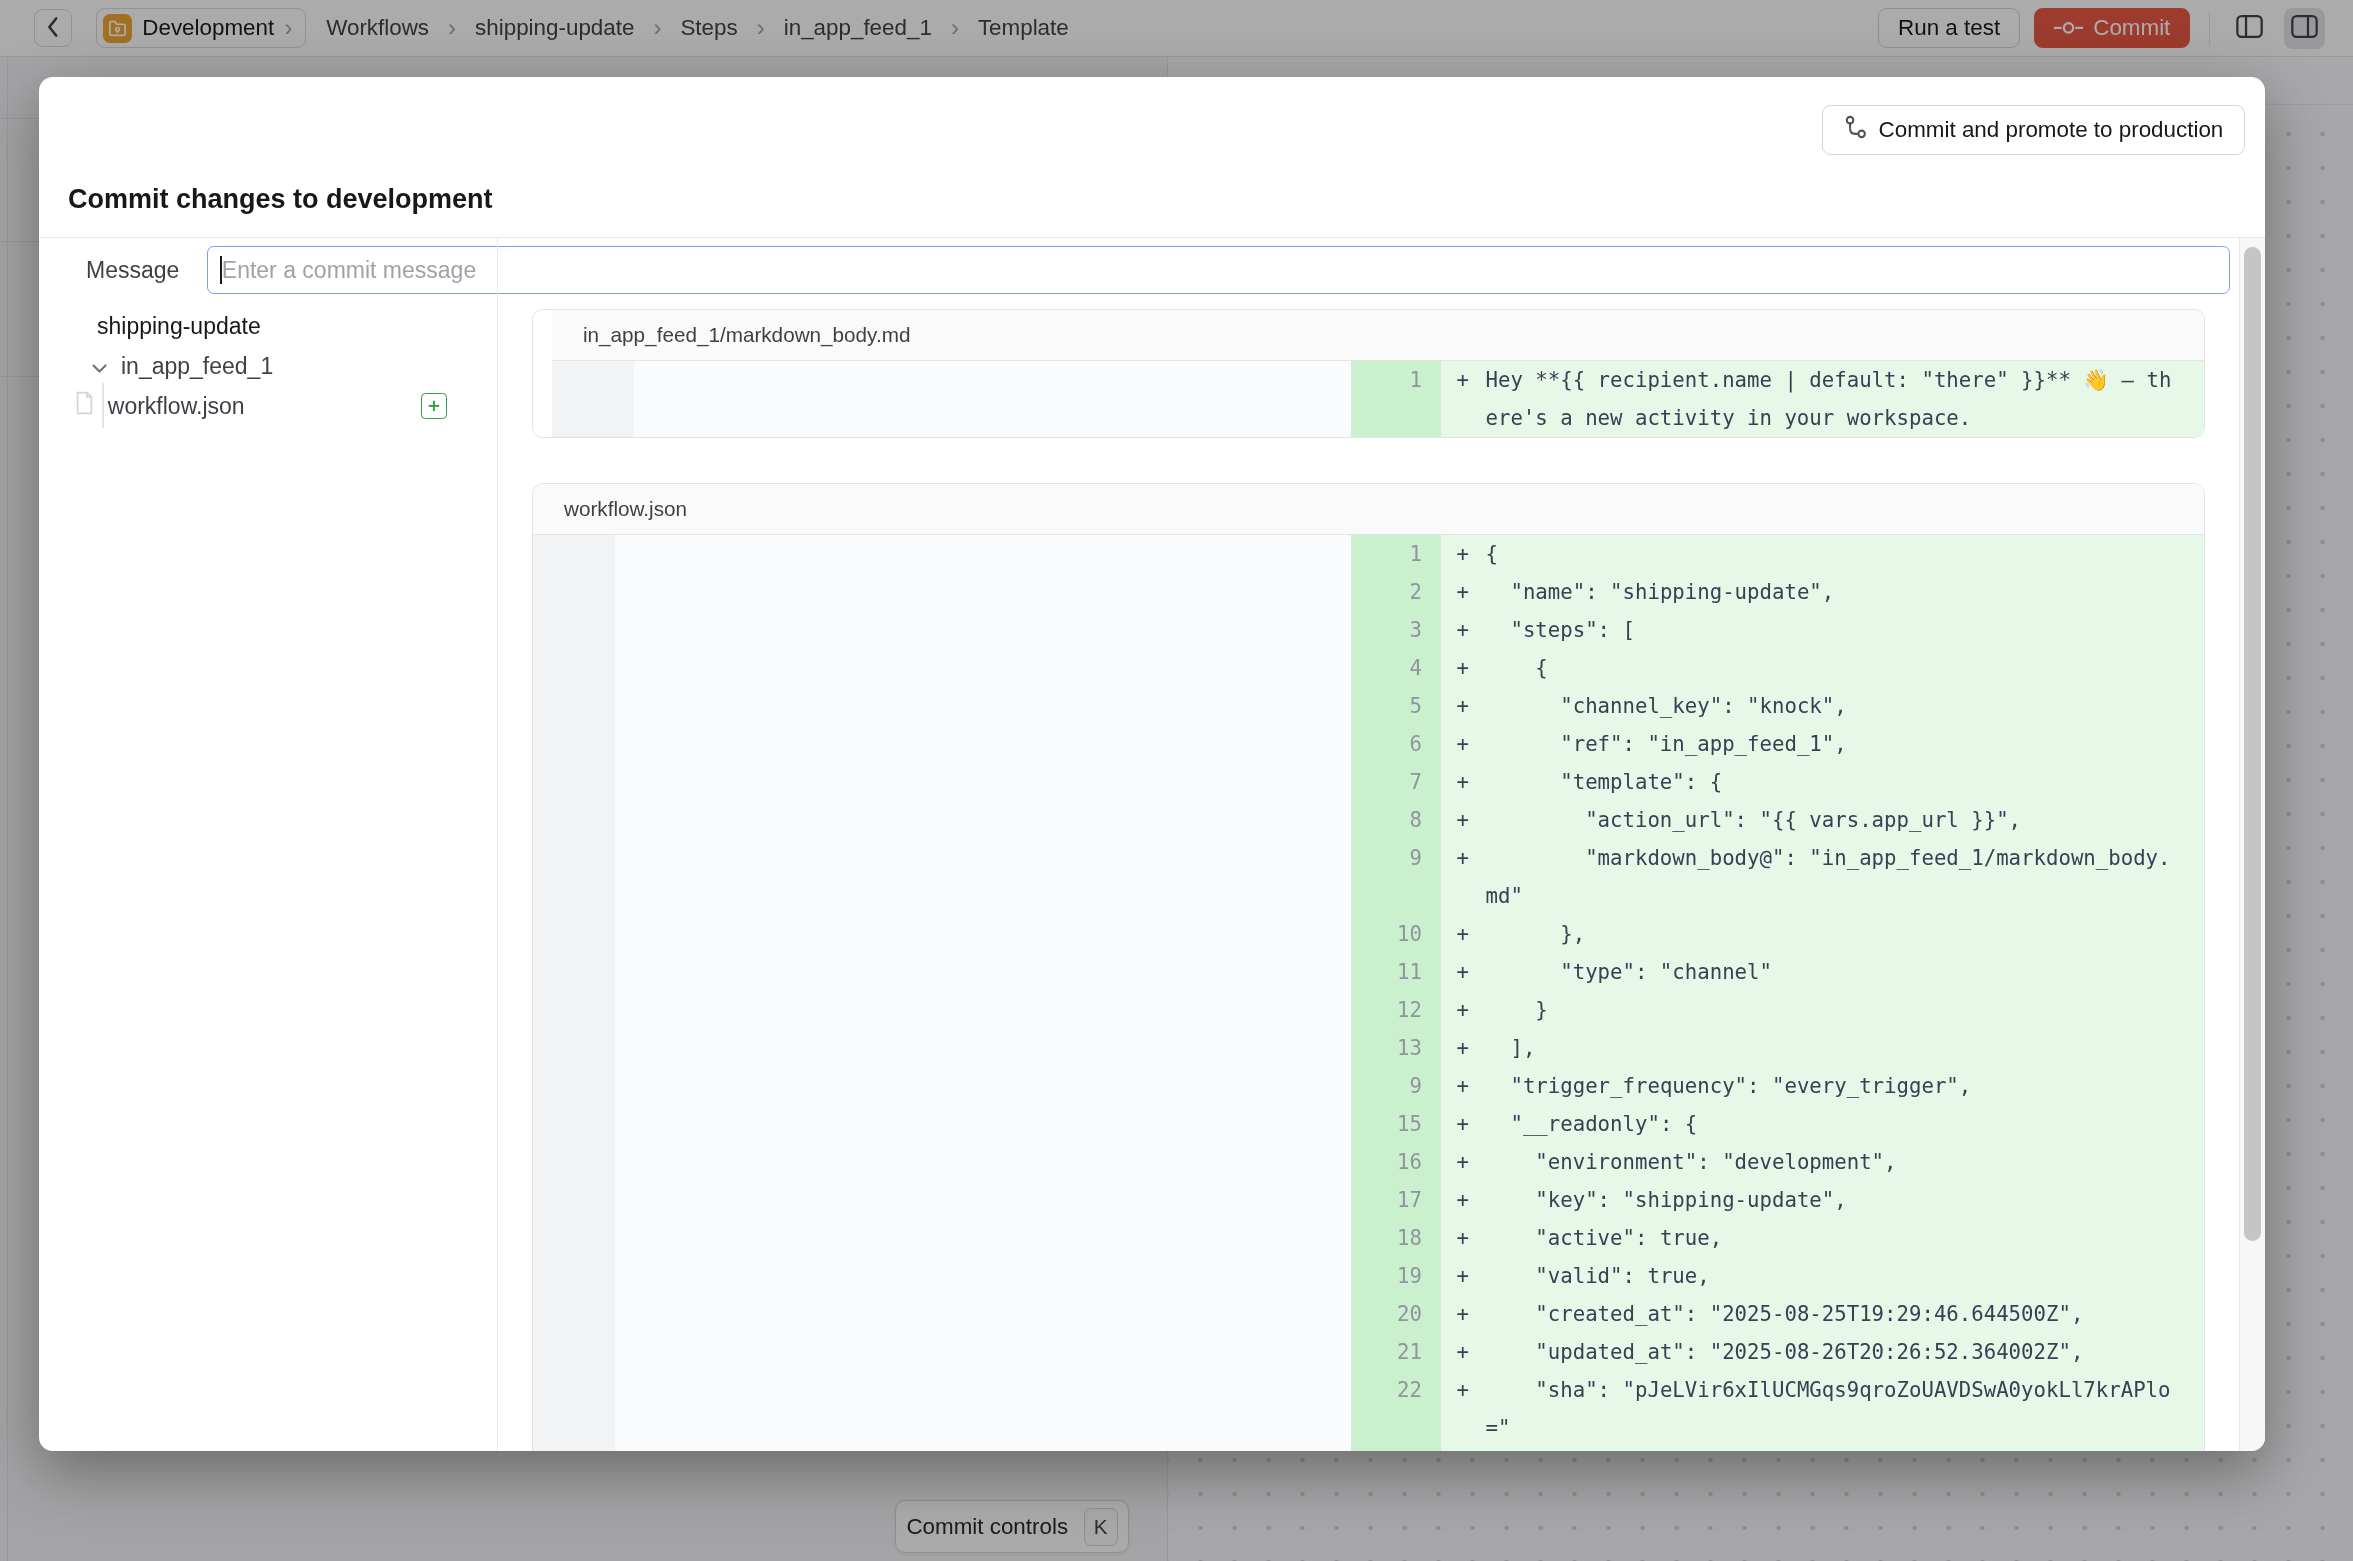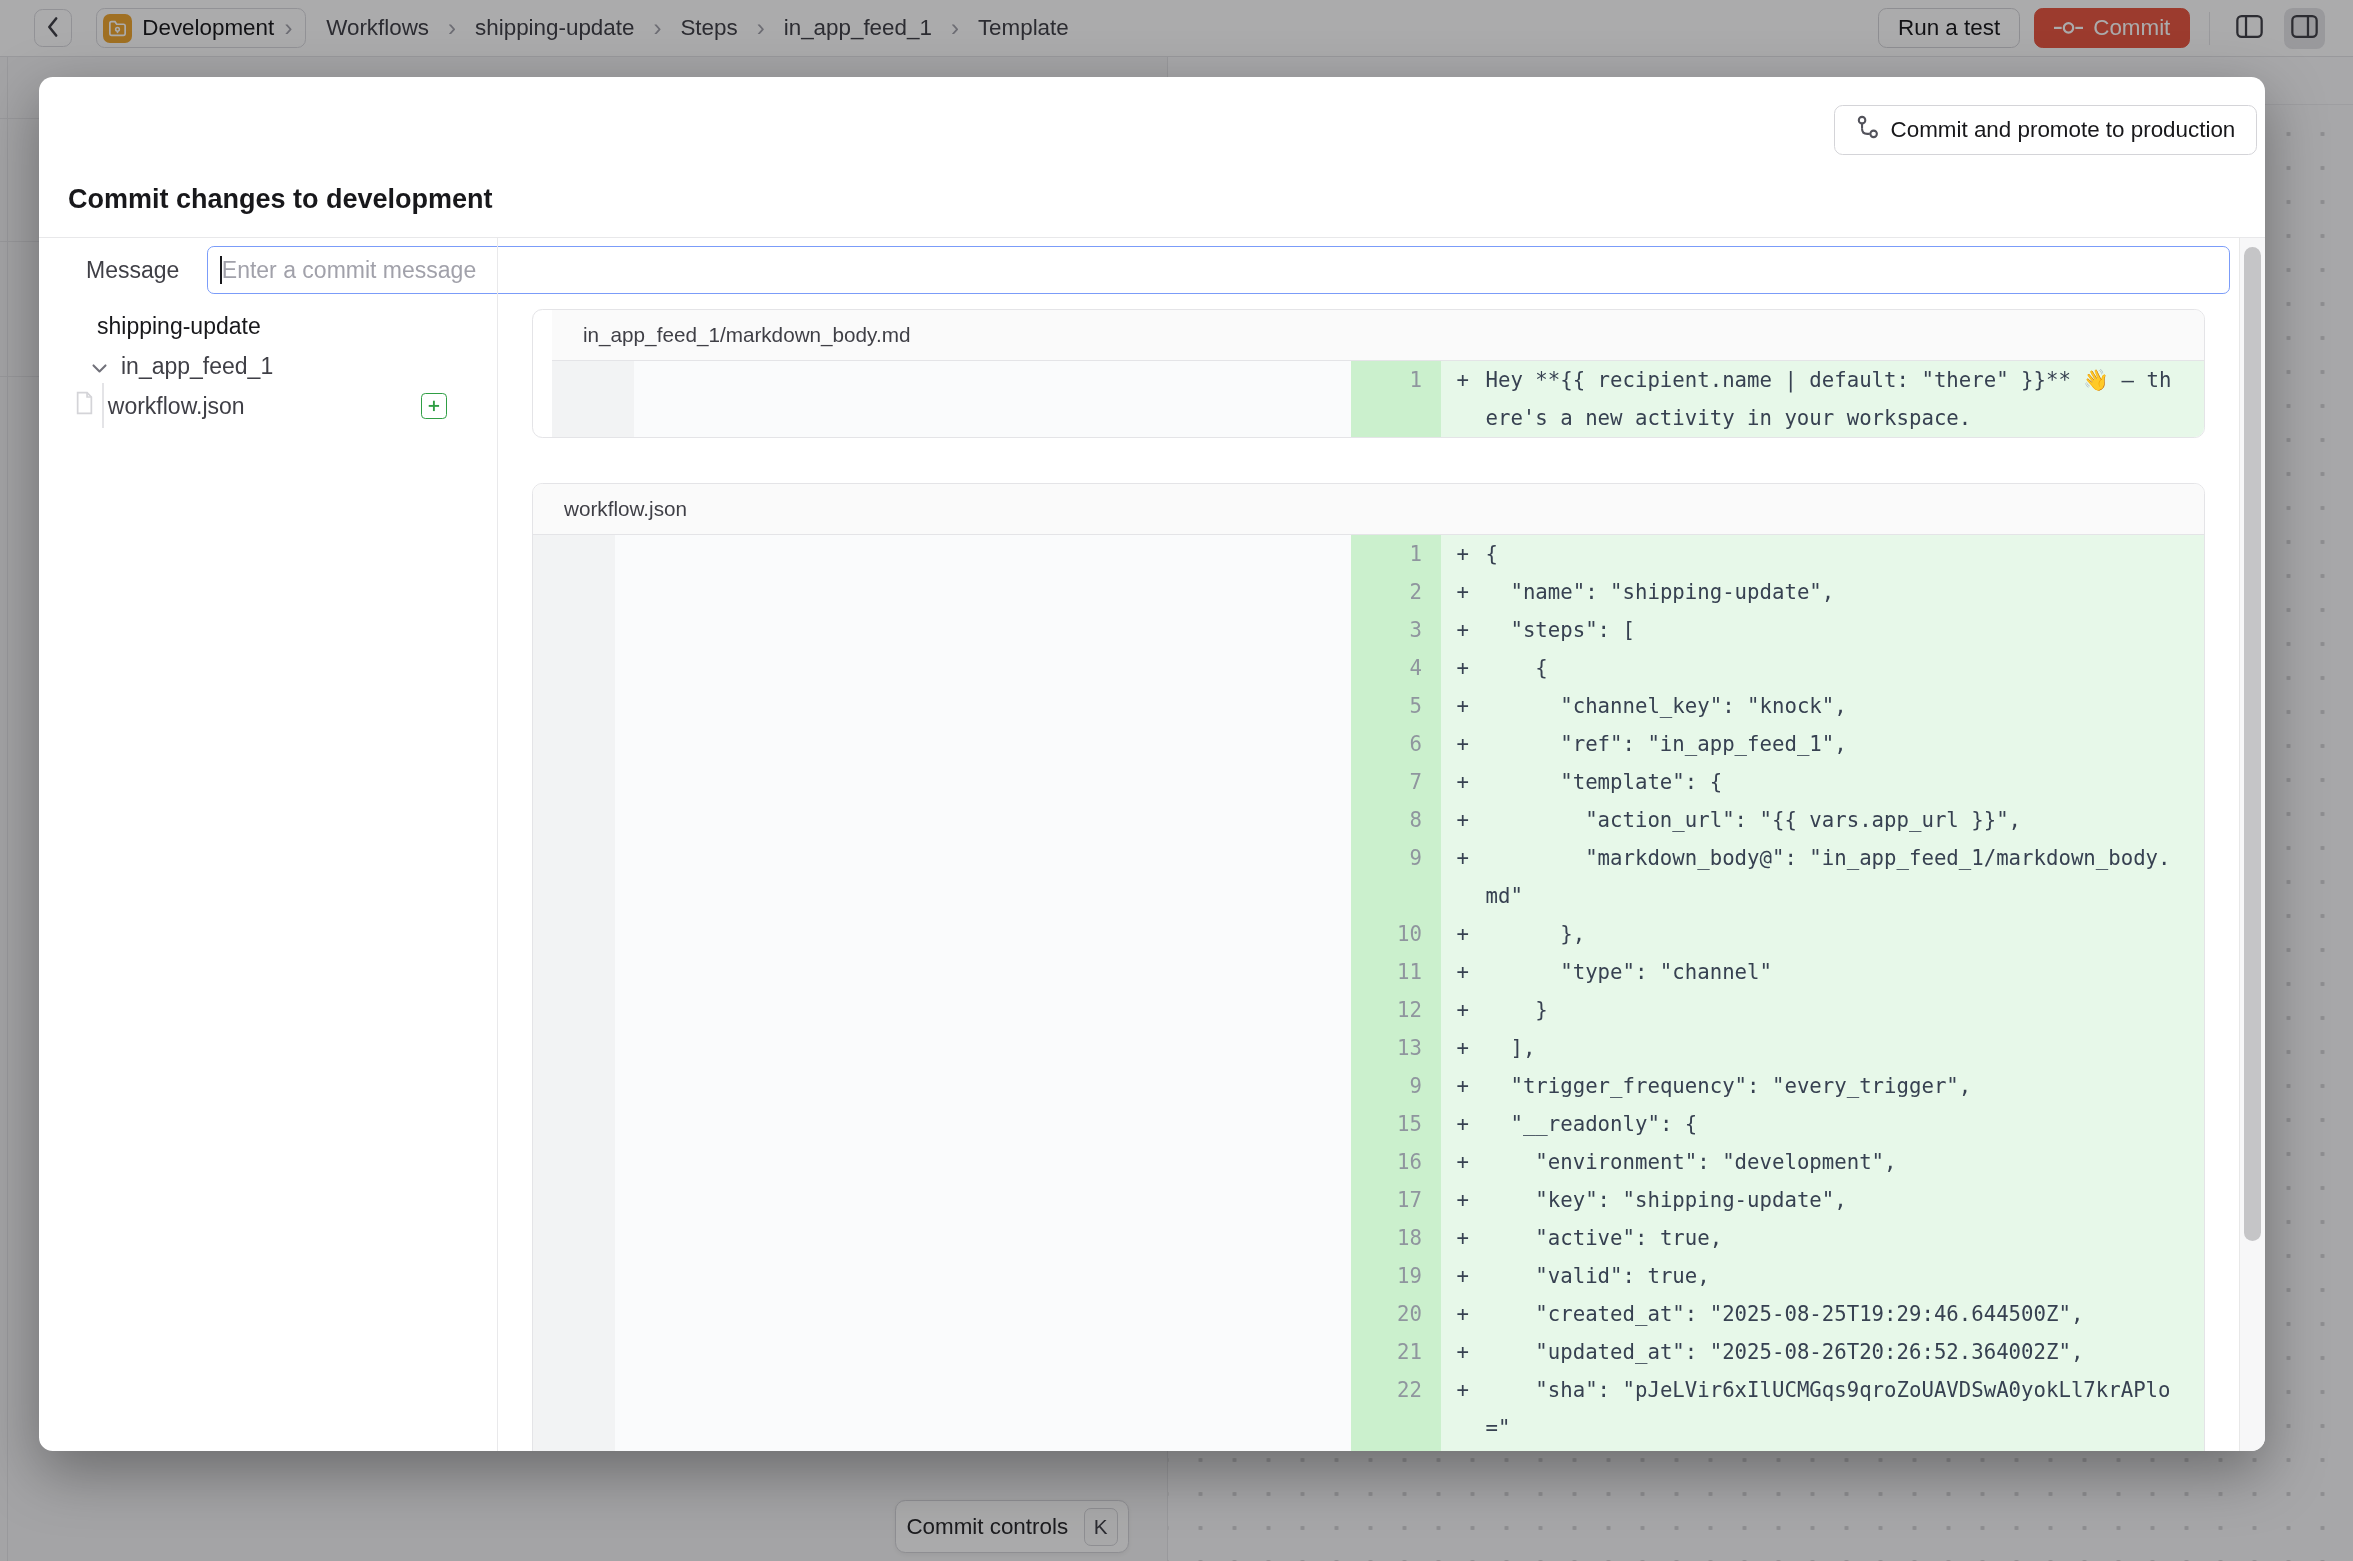--- a/index.html
+++ b/index.html
@@ -41,21 +41,21 @@
   .keybadge { width:34px; height:38px; border:0.9px solid #d4d4d8; border-radius:6.9px; background:#fafafa;
               display:flex; align-items:center; justify-content:center; font-size:20.7px; color:#3f3f46; }
 
   .overlay { position:absolute; inset:0; background:rgba(9,9,11,0.34); z-index:5; }
 
   
   .modal { position:absolute; left:39px; top:77px; width:2226px; height:1374px; background:#fff;
            border-radius:13.8px; box-shadow:0 20.7px 60px rgba(0,0,0,.35); z-index:10; overflow:hidden; }
   .modal-header { position:absolute; top:0; left:0; right:0; height:161px; border-bottom:0.9px solid #e8e8ea; }
   .m-title { position:absolute; left:29px; top:107px; font-size:27px; font-weight:600; color:#18181b; }
-  .hdr-buttons { position:absolute; top:27.5px; right:8px; display:flex; gap:16px; }
+  .hdr-buttons { position:absolute; top:27.5px; right:20px; display:flex; gap:16px; }
   .hbtn { display:flex; align-items:center; gap:12px; height:50px; padding:0 20.7px; border-radius:8.6px;
           font-size:22.4px; border:0.9px solid #d4d4d8; background:#fff; color:#18181b; white-space:nowrap; }
   .hbtn.primary { background:var(--accent,#e85640); border-color:var(--accent,#e85640); color:#fff; }
   .msg-label { position:absolute; left:47px; top:169px; height:48px; line-height:48px; font-size:23px; color:#3f3f46; }
   .msg-input-wrap { position:absolute; left:168px; right:35px; top:169px; height:48px; }
   .msg-input { width:100%; height:100%; border:1.7px solid var(--focus-blue,#7b9cf9); border-radius:6.9px;
                font-family:"Liberation Sans",sans-serif; font-size:23px; padding:0 13.8px; color:#18181b; outline:none; }
   .msg-input::placeholder { color:#a1a1aa; }
   .caret { position:absolute; left:13px; top:10.3px; width:1.7px; height:27.5px; background:#18181b; }
 

